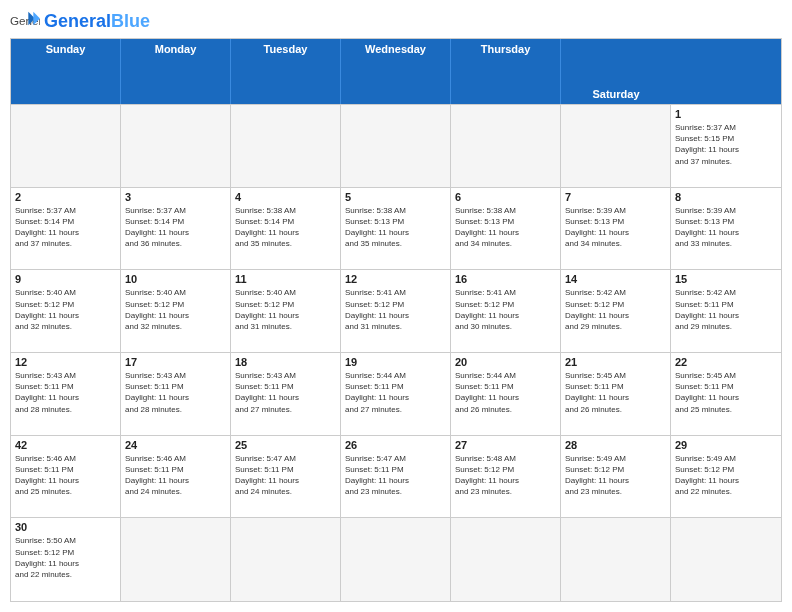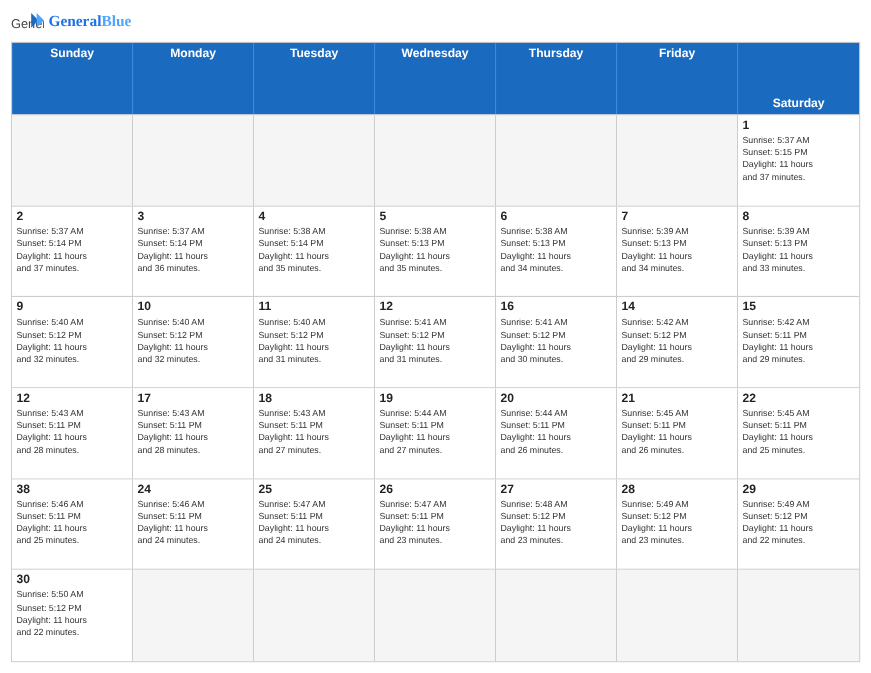--- a/index.html
+++ b/index.html
@@ -22,24 +22,23 @@
       justify-content: space-between;
       align-items: flex-start;
       margin-bottom: 6px;
     }
     .logo {
       display: flex;
       align-items: center;
       gap: 4px;
     }
     .logo-text {
-      font-size: 14px;
+      font-size: 18px;
       font-weight: normal;
       color: #333;
-      font-family: Liberation Serif, serif;
     }
     .logo-text span {
       color: #1a73e8;
       font-weight: bold;
     }
     .logo-icon {
       width: 30px;
       height: 22px;
     }
     .title-block {
@@ -130,21 +129,20 @@
     </div>
   </div>
 
   <div class="calendar">
     <div class="calendar-header" id="cal-header">
         <div class="cal-header-cell">Sunday</div>
         <div class="cal-header-cell">Monday</div>
         <div class="cal-header-cell">Tuesday</div>
         <div class="cal-header-cell">Wednesday</div>
         <div class="cal-header-cell">Thursday</div>
-        <div class="cal-header-cell">Friday</div>
         <div class="cal-header-cell">Saturday</div>
       </div>
     <div class="calendar-body" id="cal-body">
         <div class="cal-cell empty"></div>
         <div class="cal-cell empty"></div>
         <div class="cal-cell empty"></div>
         <div class="cal-cell empty"></div>
         <div class="cal-cell empty"></div>
         <div class="cal-cell empty"></div>
         <div class="cal-cell">
@@ -295,21 +293,21 @@
 and 26 minutes.</div>
         </div>
         <div class="cal-cell">
           <span class="day-num">22</span>
           <div class="cell-info" style="white-space: pre-line;">Sunrise: 5:45 AM
 Sunset: 5:11 PM
 Daylight: 11 hours
 and 25 minutes.</div>
         </div>
         <div class="cal-cell">
-          <span class="day-num">38</span>
+          <span class="day-num">42</span>
           <div class="cell-info" style="white-space: pre-line;">Sunrise: 5:46 AM
 Sunset: 5:11 PM
 Daylight: 11 hours
 and 25 minutes.</div>
         </div>
         <div class="cal-cell">
           <span class="day-num">24</span>
           <div class="cell-info" style="white-space: pre-line;">Sunrise: 5:46 AM
 Sunset: 5:11 PM
 Daylight: 11 hours

